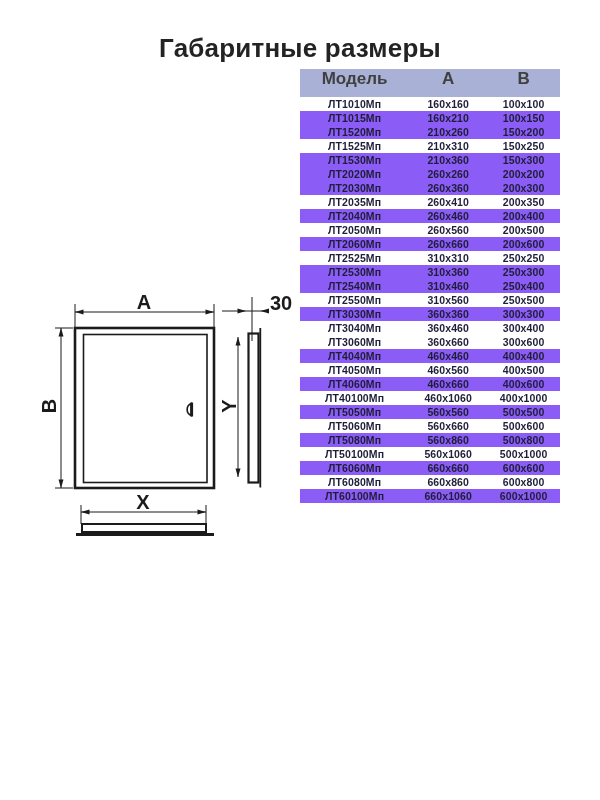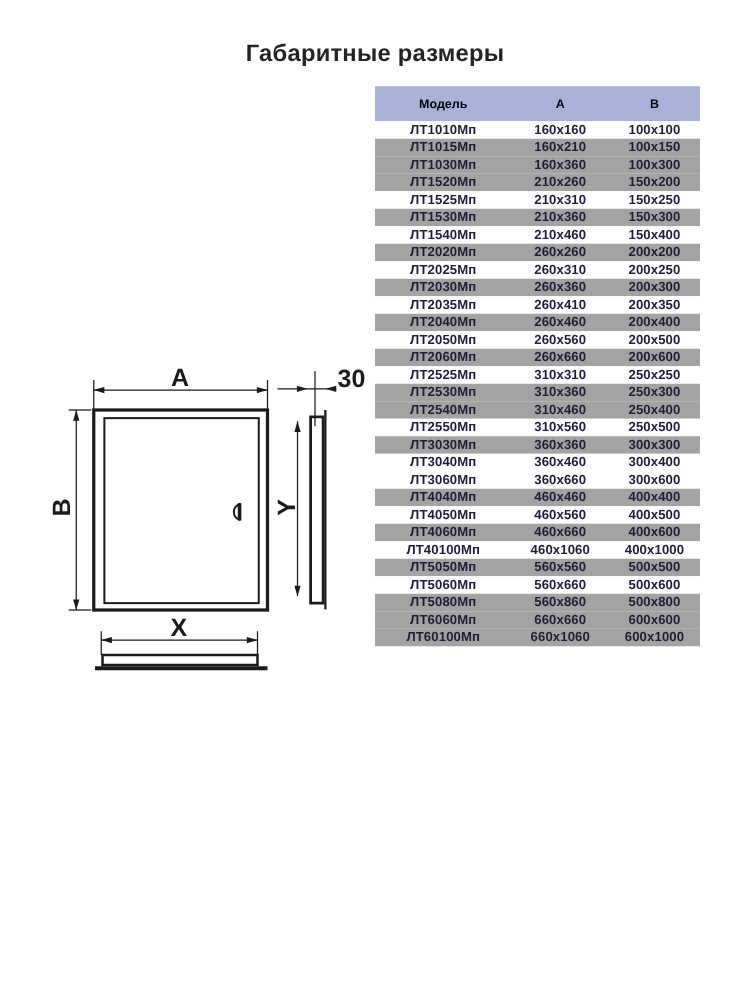--- a/index.html
+++ b/index.html
@@ -1,27 +1,27 @@
 <!DOCTYPE html>
 <html><head>
 <meta charset="utf-8">
 <style>
   html,body{margin:0;padding:0;background:#ffffff;}
   .page{position:relative;width:600px;height:800px;background:#ffffff;overflow:hidden;
         font-family:"Liberation Sans","DejaVu Sans",sans-serif;}
   .title{position:absolute;top:33px;left:0;width:600px;margin:0;text-align:center;
-         font-size:19px;font-weight:700;color:#232323;letter-spacing:.2px;}
+         font-size:26px;font-weight:700;color:#232323;letter-spacing:.2px;}
   .drawing{position:absolute;left:40px;top:288px;width:260px;height:260px;}
   .dims-table{position:absolute;left:300px;top:69px;width:260px;}
-  .thead{display:flex;height:28px;align-items:center;background:#a9b2d6;
-         font-weight:700;font-size:10px;color:#000000;}
+  .thead{display:flex;height:28px;align-items:flex-start;background:#a9b2d6;
+         font-weight:700;font-size:17px;color:#404040;}
   .tbody{display:block;}
   .tr{display:flex;height:14px;align-items:center;background:#ffffff;
       font-size:10.5px;font-weight:600;color:#1e1e38;letter-spacing:.1px;}
-  .tr.striped{background:#a3a3a3;}
+  .tr.striped{background:#8b5cf6;}
   .c-model{width:42%;text-align:center;}
   .c-a{width:30%;text-align:center;}
   .c-b{width:28%;text-align:center;}
   svg text{font-family:"Liberation Sans","DejaVu Sans",sans-serif;font-weight:700;fill:#1b1b1b;}
 </style>
 </head>
 <body>
 
 <div class="page">
 
@@ -107,62 +107,47 @@
           <div class="c-b">100x100</div>
         </div>
 
         <div class="tr striped">
           <div class="c-model">ЛТ1015Мп</div>
           <div class="c-a">160x210</div>
           <div class="c-b">100x150</div>
         </div>
 
 
-        <div class="tr striped">
-          <div class="c-model">ЛТ1030Мп</div>
-          <div class="c-a">160x360</div>
-          <div class="c-b">100x300</div>
-        </div>
 
 
         <div class="tr striped">
           <div class="c-model">ЛТ1520Мп</div>
           <div class="c-a">210x260</div>
           <div class="c-b">150x200</div>
         </div>
 
         <div class="tr">
           <div class="c-model">ЛТ1525Мп</div>
           <div class="c-a">210x310</div>
           <div class="c-b">150x250</div>
         </div>
 
         <div class="tr striped">
           <div class="c-model">ЛТ1530Мп</div>
           <div class="c-a">210x360</div>
           <div class="c-b">150x300</div>
         </div>
 
-        <div class="tr">
-          <div class="c-model">ЛТ1540Мп</div>
-          <div class="c-a">210x460</div>
-          <div class="c-b">150x400</div>
-        </div>
 
         <div class="tr striped">
           <div class="c-model">ЛТ2020Мп</div>
           <div class="c-a">260x260</div>
           <div class="c-b">200x200</div>
         </div>
 
-        <div class="tr">
-          <div class="c-model">ЛТ2025Мп</div>
-          <div class="c-a">260x310</div>
-          <div class="c-b">200x250</div>
-        </div>
 
         <div class="tr striped">
           <div class="c-model">ЛТ2030Мп</div>
           <div class="c-a">260x360</div>
           <div class="c-b">200x300</div>
         </div>
 
         <div class="tr">
           <div class="c-model">ЛТ2035Мп</div>
           <div class="c-a">260x410</div>
@@ -266,27 +251,37 @@
           <div class="c-a">560x660</div>
           <div class="c-b">500x600</div>
         </div>
 
         <div class="tr striped">
           <div class="c-model">ЛТ5080Мп</div>
           <div class="c-a">560x860</div>
           <div class="c-b">500x800</div>
         </div>
 
+        <div class="tr">
+          <div class="c-model">ЛТ50100Мп</div>
+          <div class="c-a">560x1060</div>
+          <div class="c-b">500x1000</div>
+        </div>
 
         <div class="tr striped">
           <div class="c-model">ЛТ6060Мп</div>
           <div class="c-a">660x660</div>
           <div class="c-b">600x600</div>
         </div>
 
+        <div class="tr">
+          <div class="c-model">ЛТ6080Мп</div>
+          <div class="c-a">660x860</div>
+          <div class="c-b">600x800</div>
+        </div>
 
         <div class="tr striped">
           <div class="c-model">ЛТ60100Мп</div>
           <div class="c-a">660x1060</div>
           <div class="c-b">600x1000</div>
         </div>
       </div>
   </div>
 
 </div>

